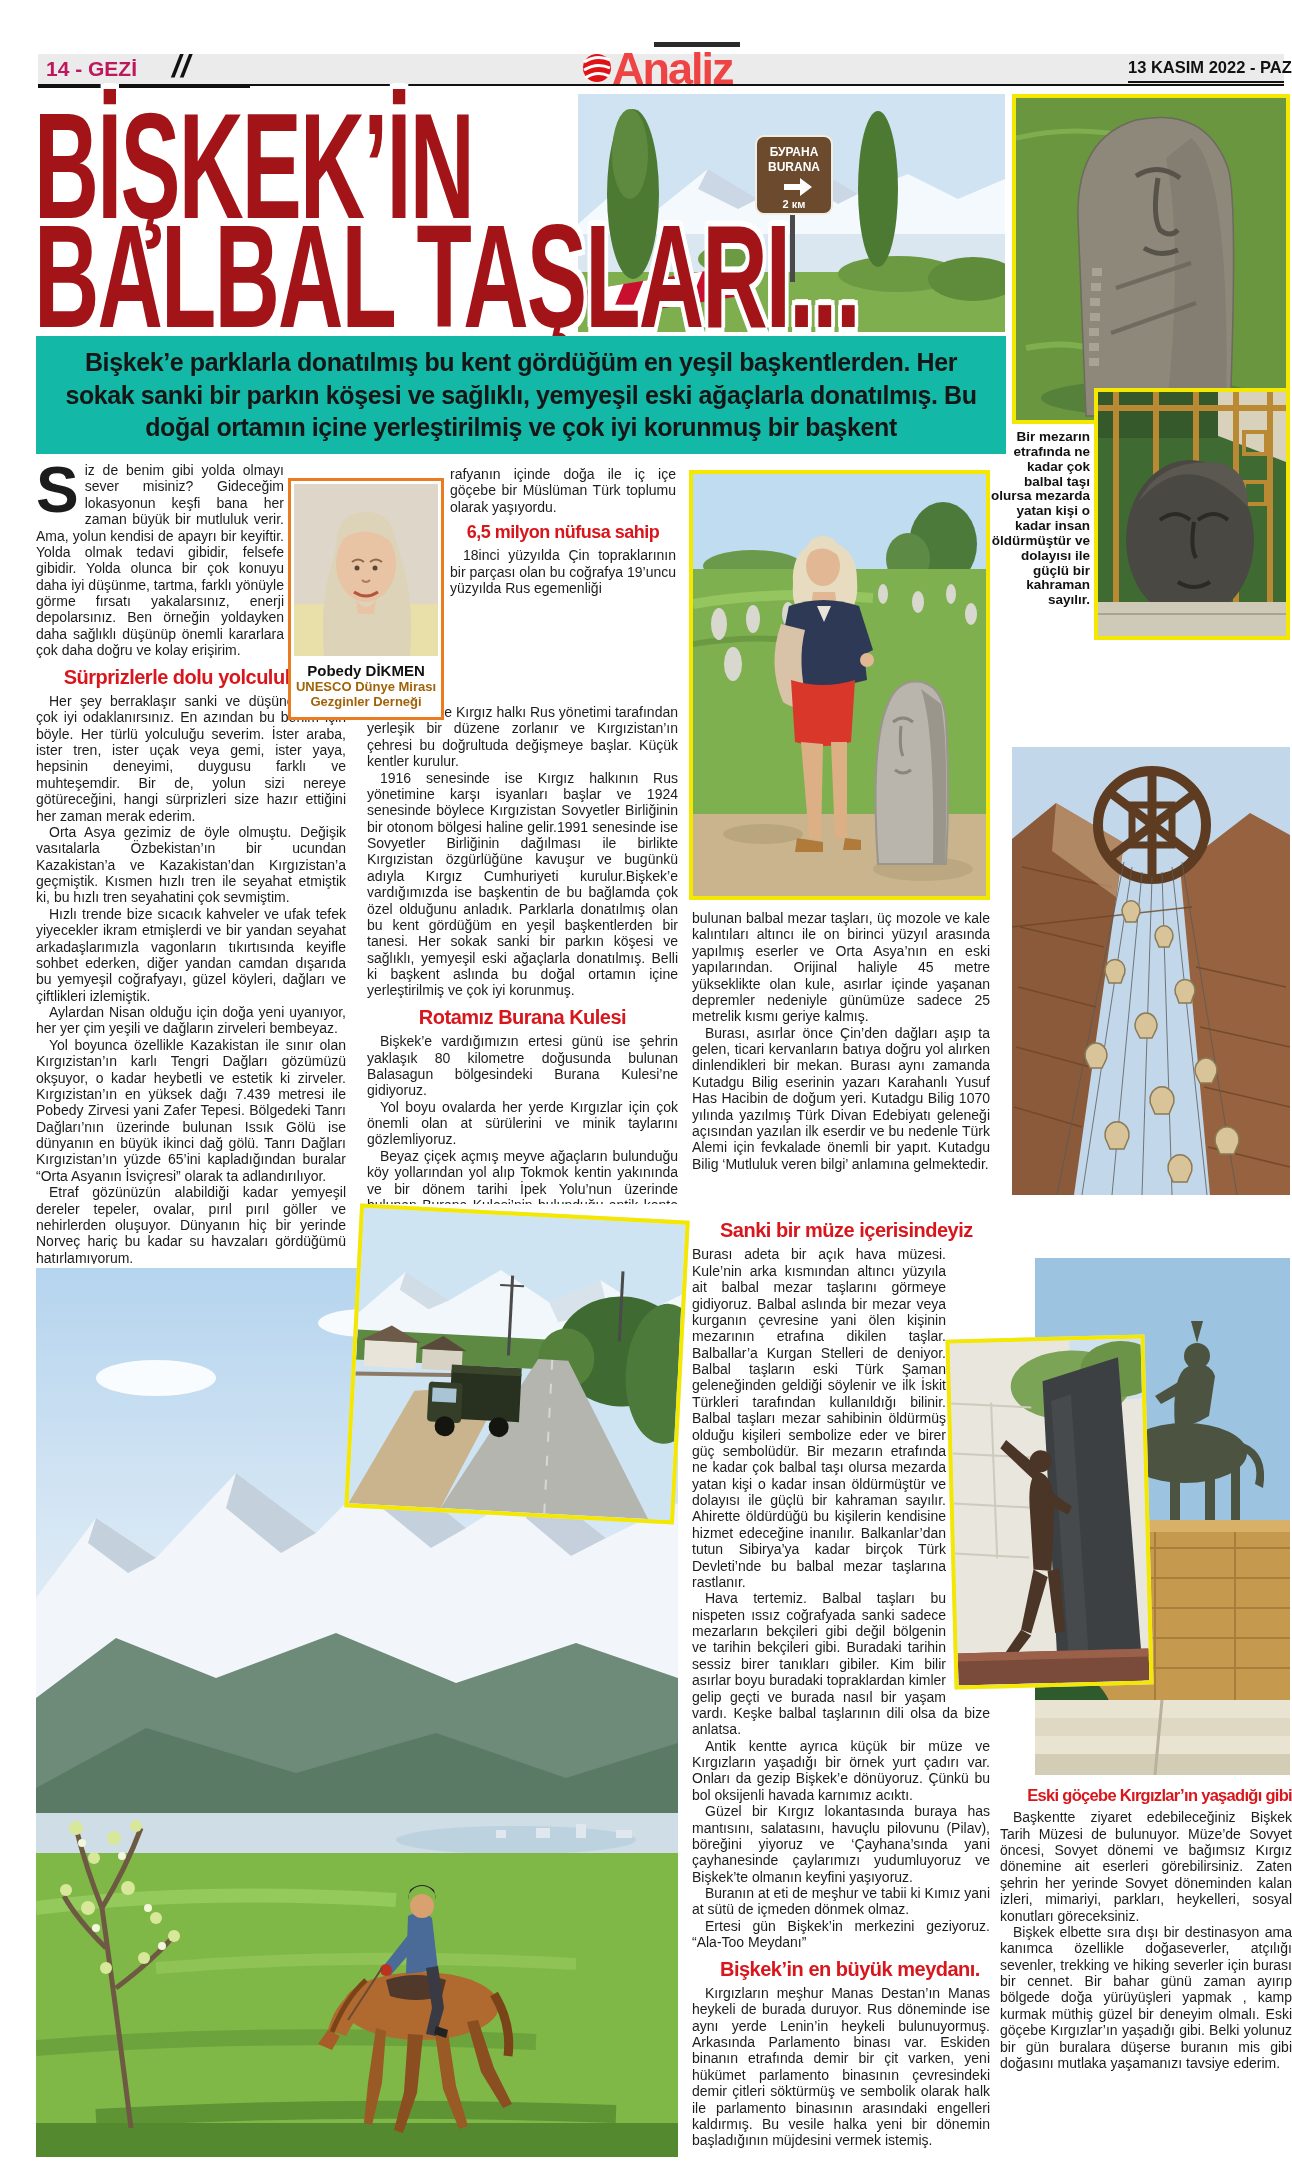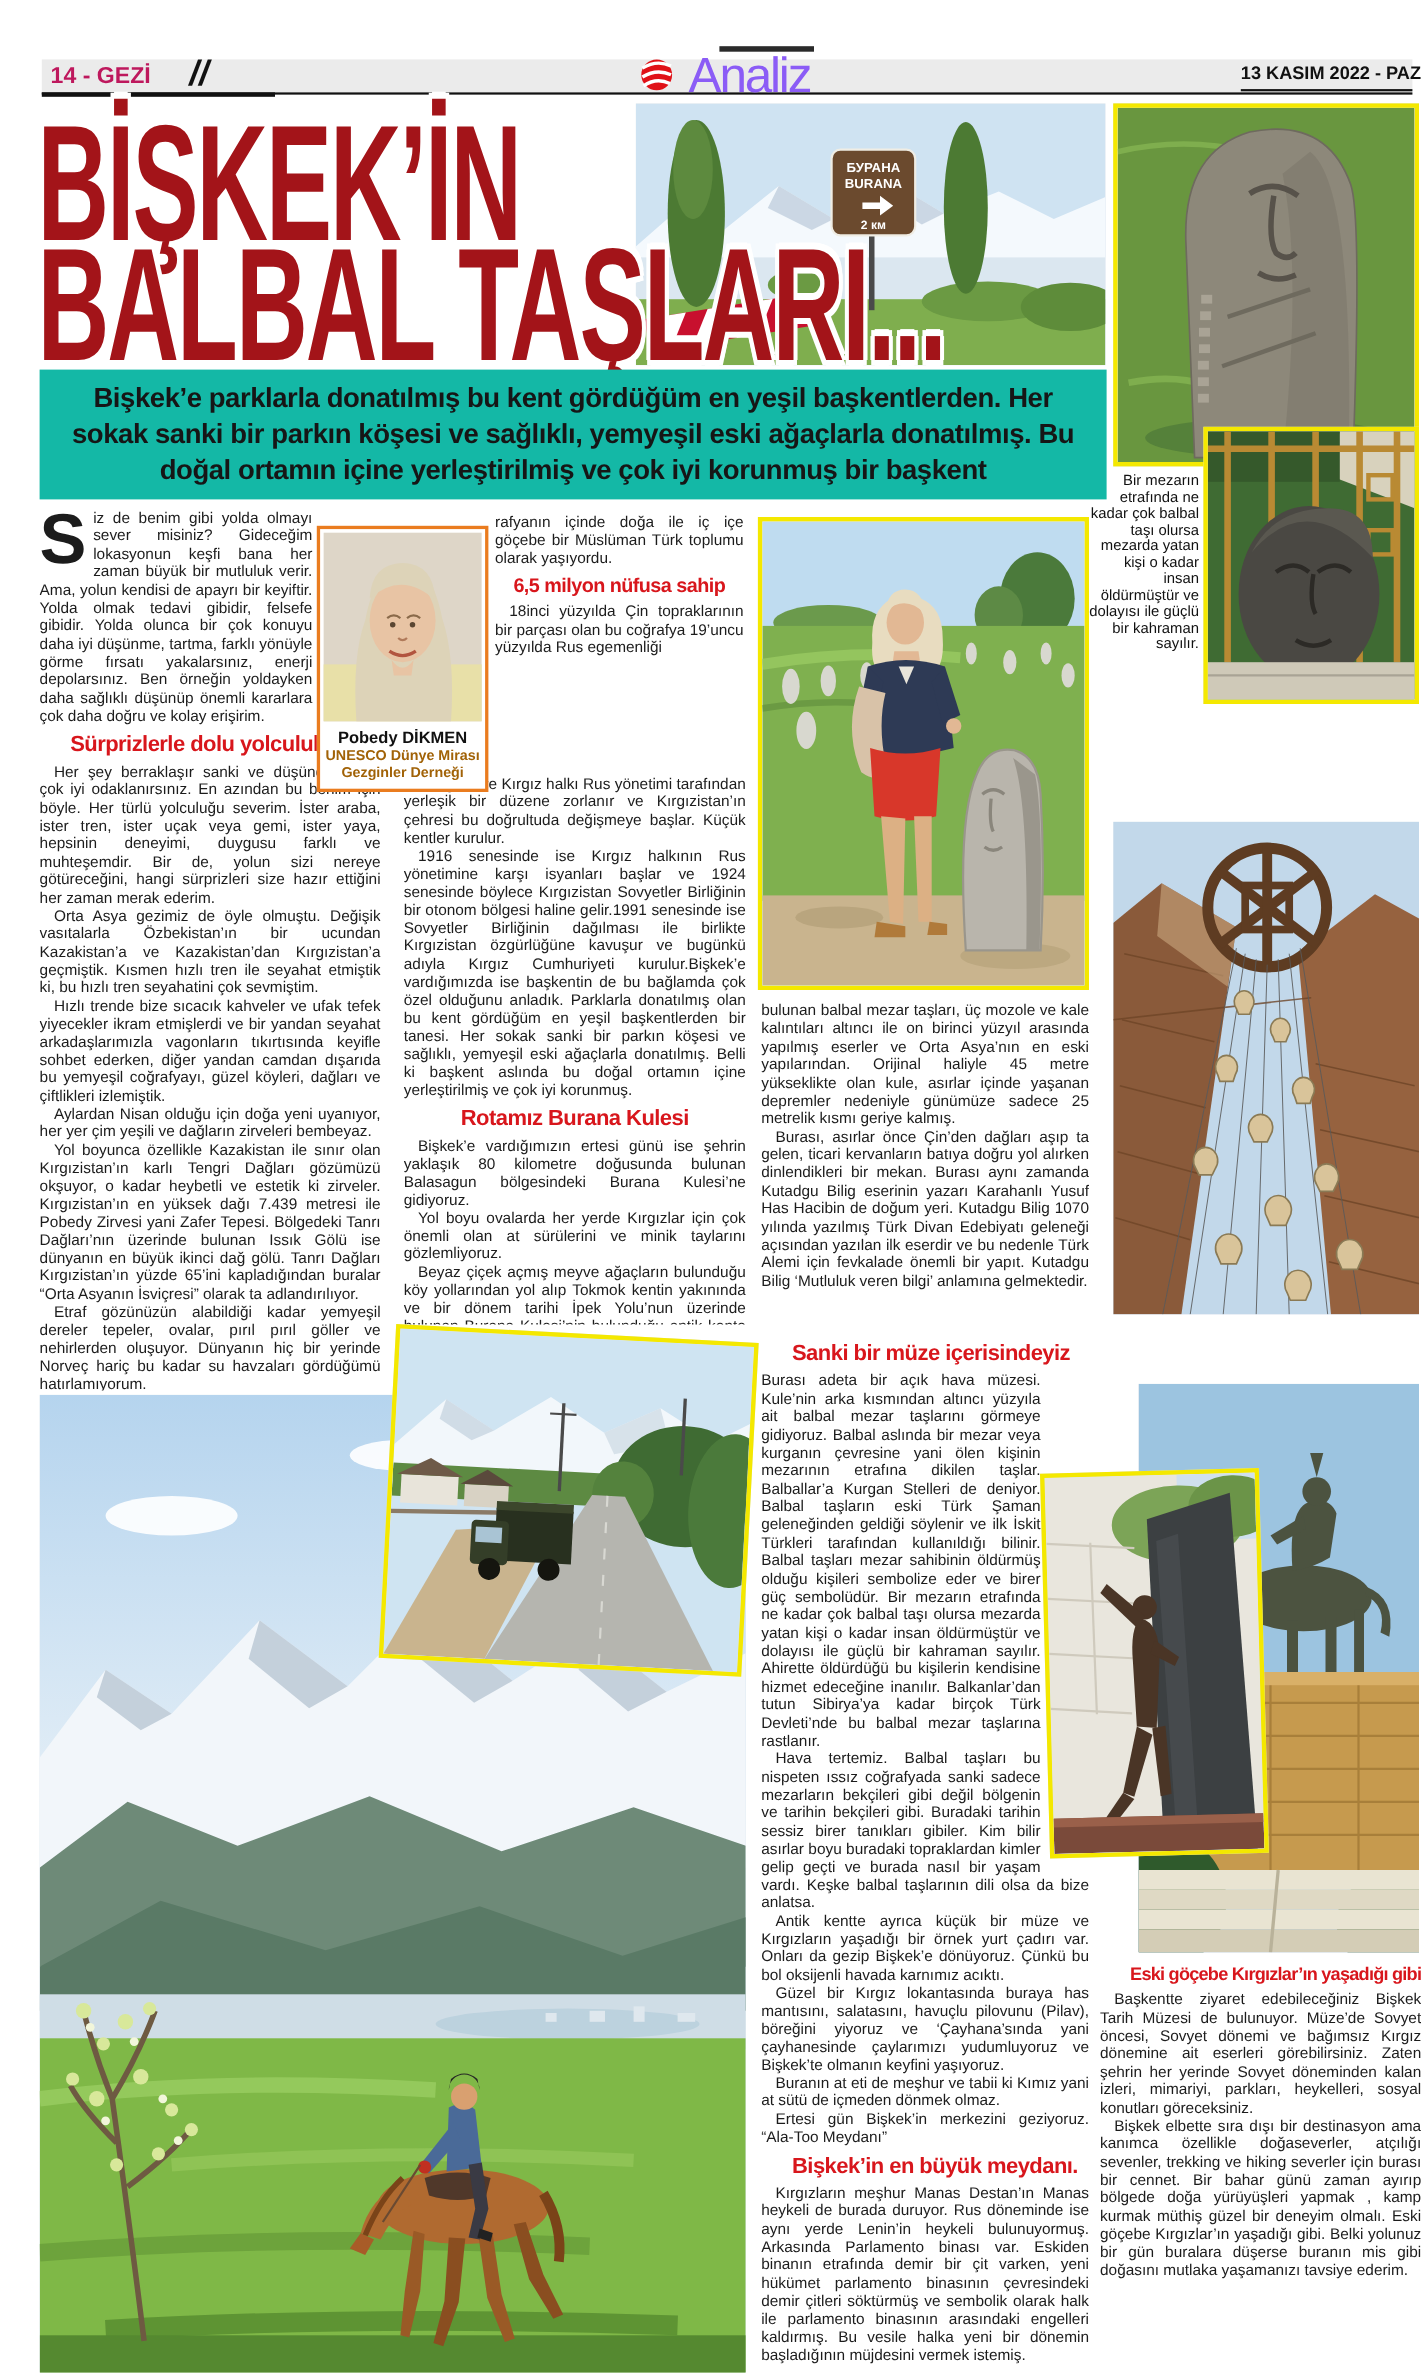--- a/index.html
+++ b/index.html
@@ -18,30 +18,30 @@
   .hl{position:absolute;left:34px;font-weight:bold;color:#a31419;letter-spacing:-3px;z-index:6;
       transform-origin:left top;white-space:nowrap;
       text-shadow:-5px -5px 0 #fff,5px -5px 0 #fff,-5px 5px 0 #fff,5px 5px 0 #fff,
                   -6px 0 0 #fff,6px 0 0 #fff,0 -6px 0 #fff,0 6px 0 #fff}
   #hl1{top:80px;font-size:150px;transform:scale(0.60,1)}
   #hl2{top:193px;font-size:146px;transform:scale(0.62,1)}
   #standfirst{left:36px;top:336px;width:970px;height:118px;background:#14b8a6;z-index:7;
               display:flex;align-items:center;justify-content:center}
   #standfirst p{margin:0;padding:2px 16px;font-size:25px;line-height:1.3;font-weight:bold;
                 color:#161616;text-align:center;letter-spacing:-0.4px}
-  #pullquote{left:990px;top:430px;width:100px;font-size:13.5px;line-height:1.1;font-weight:normal;
+  #pullquote{left:990px;top:430px;width:100px;font-size:13.5px;line-height:1.1;font-weight:bold;
              color:#111;text-align:right}
   #header-band{left:38px;top:54px;width:1246px;height:30px;background:#ebebeb;
                border-bottom:2px solid #111;z-index:1}
   #page-label{left:46px;top:57px;font-size:21px;font-weight:bold;color:#be185d;z-index:2}
   #section-slashes{left:172px;top:48px;font-size:32px;font-weight:bold;font-style:italic;color:#111;z-index:2}
   #label-underline{left:38px;top:84px;width:212px;height:4px;background:#111;z-index:3}
   #logo{left:582px;top:40px;z-index:4}
   #logo-tagline{position:absolute;left:72px;top:2px;width:86px;height:5px;background:#2a2a2a}
-  #logo-text{position:absolute;left:44px;top:6px;font-size:45px;font-weight:normal;color:#8b5cf6;
+  #logo-text{position:absolute;left:30px;top:6px;font-size:45px;font-weight:bold;color:#ef4444;
              letter-spacing:-2px;line-height:1}
   #date-box{left:1128px;top:58px;width:156px;font-size:16.5px;font-weight:bold;color:#111;
             border-bottom:2px solid #111;padding-bottom:4px;z-index:2;text-align:right;white-space:nowrap}
   #col1{left:36px;top:462px;width:310px;height:802px}
   #col1 .para.first{margin-right:62px}
   #authorbox{left:288px;top:478px;width:150px;background:#fff;z-index:5;text-align:center}
   #author-name{font-size:15px;font-weight:bold;color:#111;margin:6px 2px 1px}
   #author-org{font-size:13px;font-weight:bold;color:#a16207;line-height:1.15;margin-bottom:7px}
   #col2a{left:450px;top:466px;width:226px;height:238px}
   #col2a .h-red{font-size:18px}

